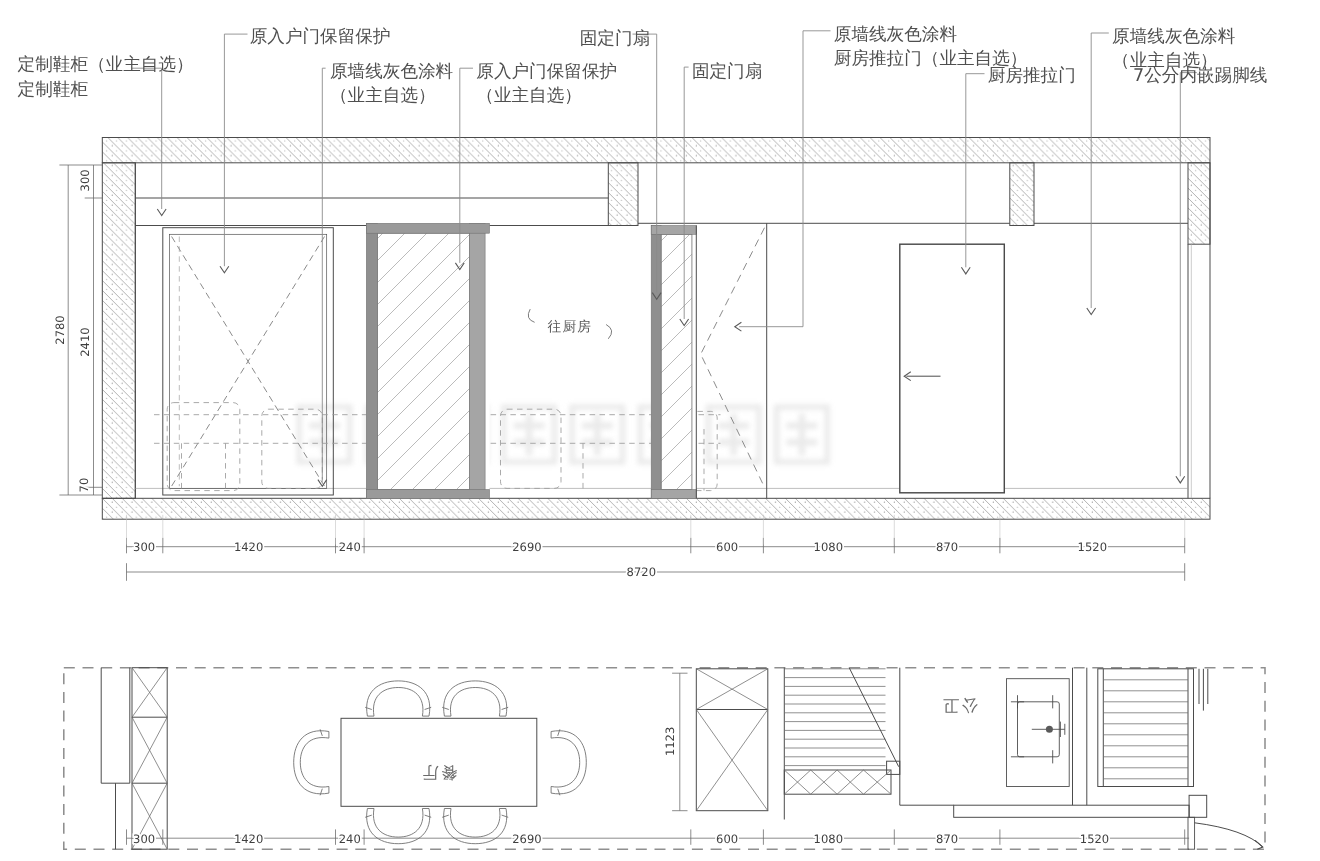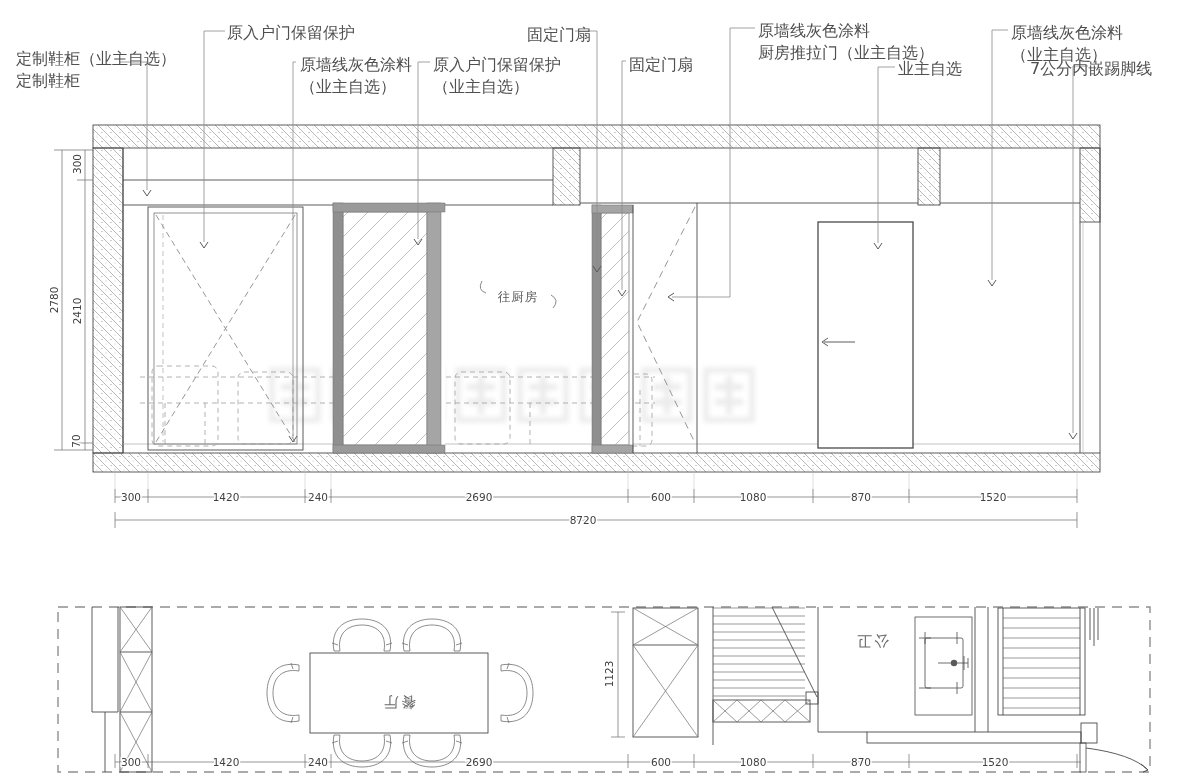--- a/index.html
+++ b/index.html
@@ -431,21 +431,21 @@
   <div>固定门扇</div>
 </div>
 <div class="callout" style="left:629px;top:54px">
   <div>固定门扇</div>
 </div>
 <div class="callout" style="left:758px;top:20px">
   <div>原墙线灰色涂料</div>
   <div>厨房推拉门（业主自选）</div>
 </div>
 <div class="callout" style="left:898px;top:58px">
-  <div>业主自选</div>
+  <div>厨房推拉门</div>
 </div>
 <div class="callout" style="left:1011px;top:22px">
   <div>原墙线灰色涂料</div>
   <div>（业主自选）</div>
 </div>
 <div class="callout" style="left:1030px;top:58px">
   <div>7公分内嵌踢脚线</div>
 </div>
 
 </div>

